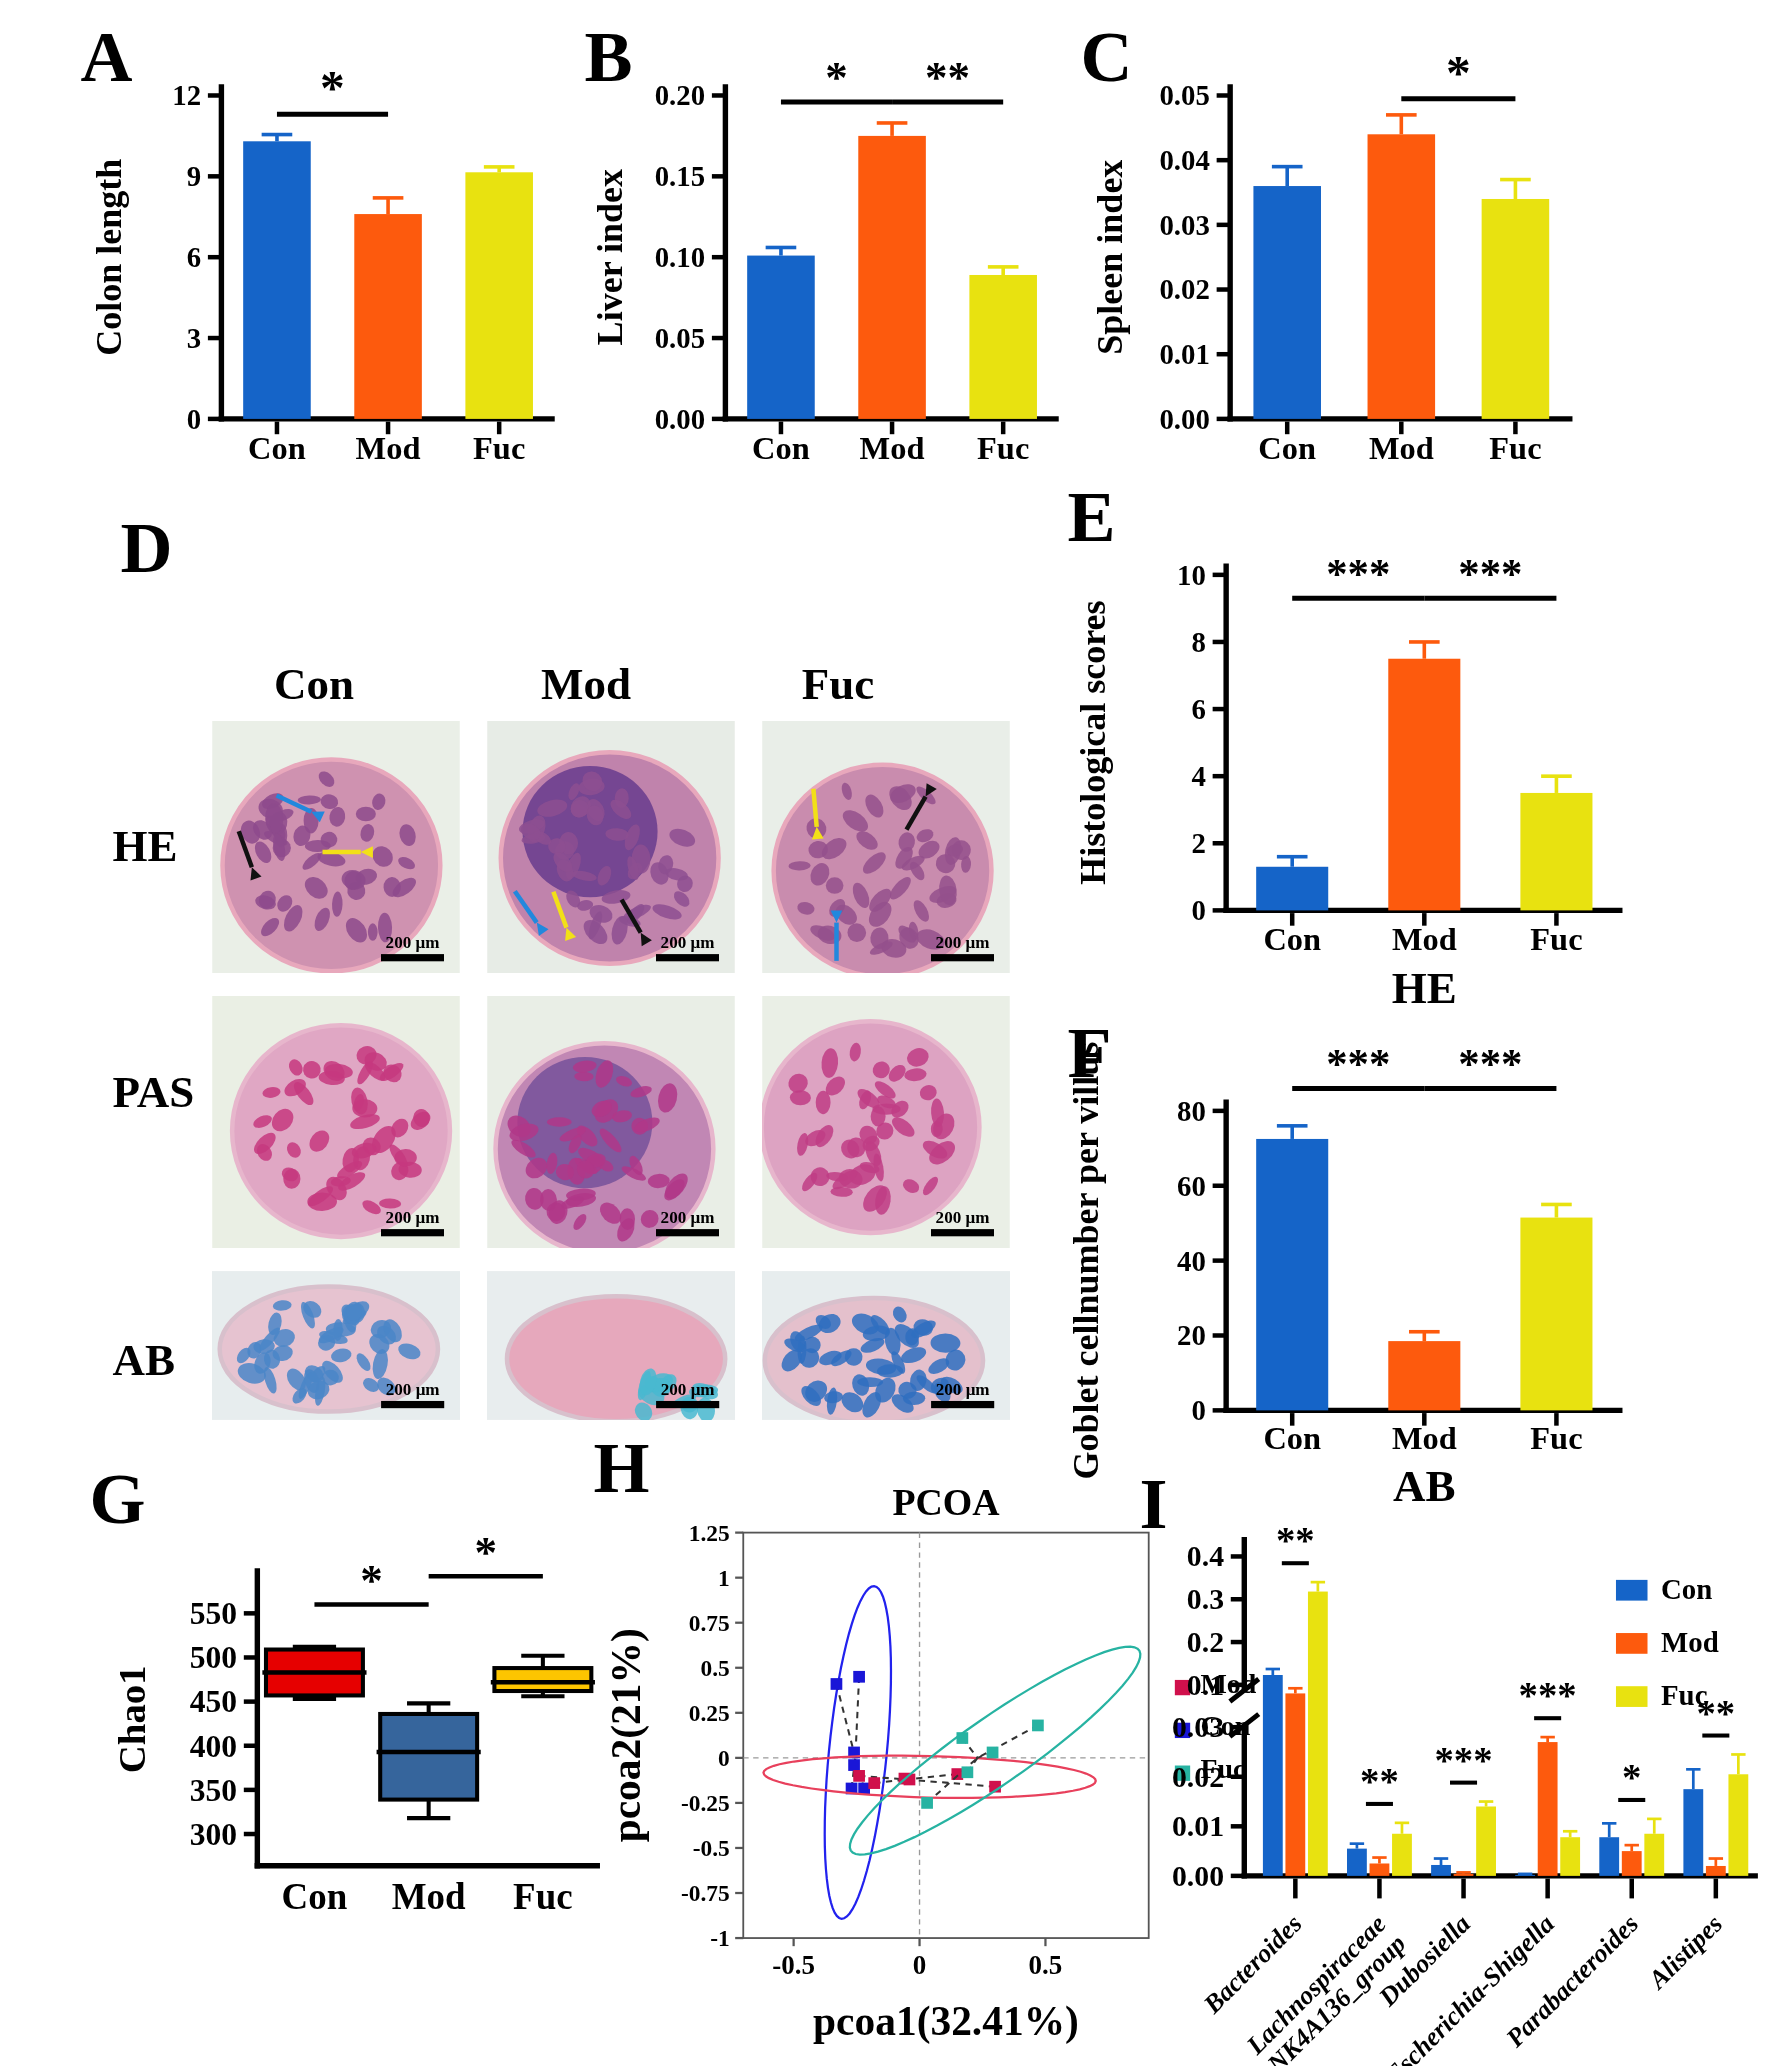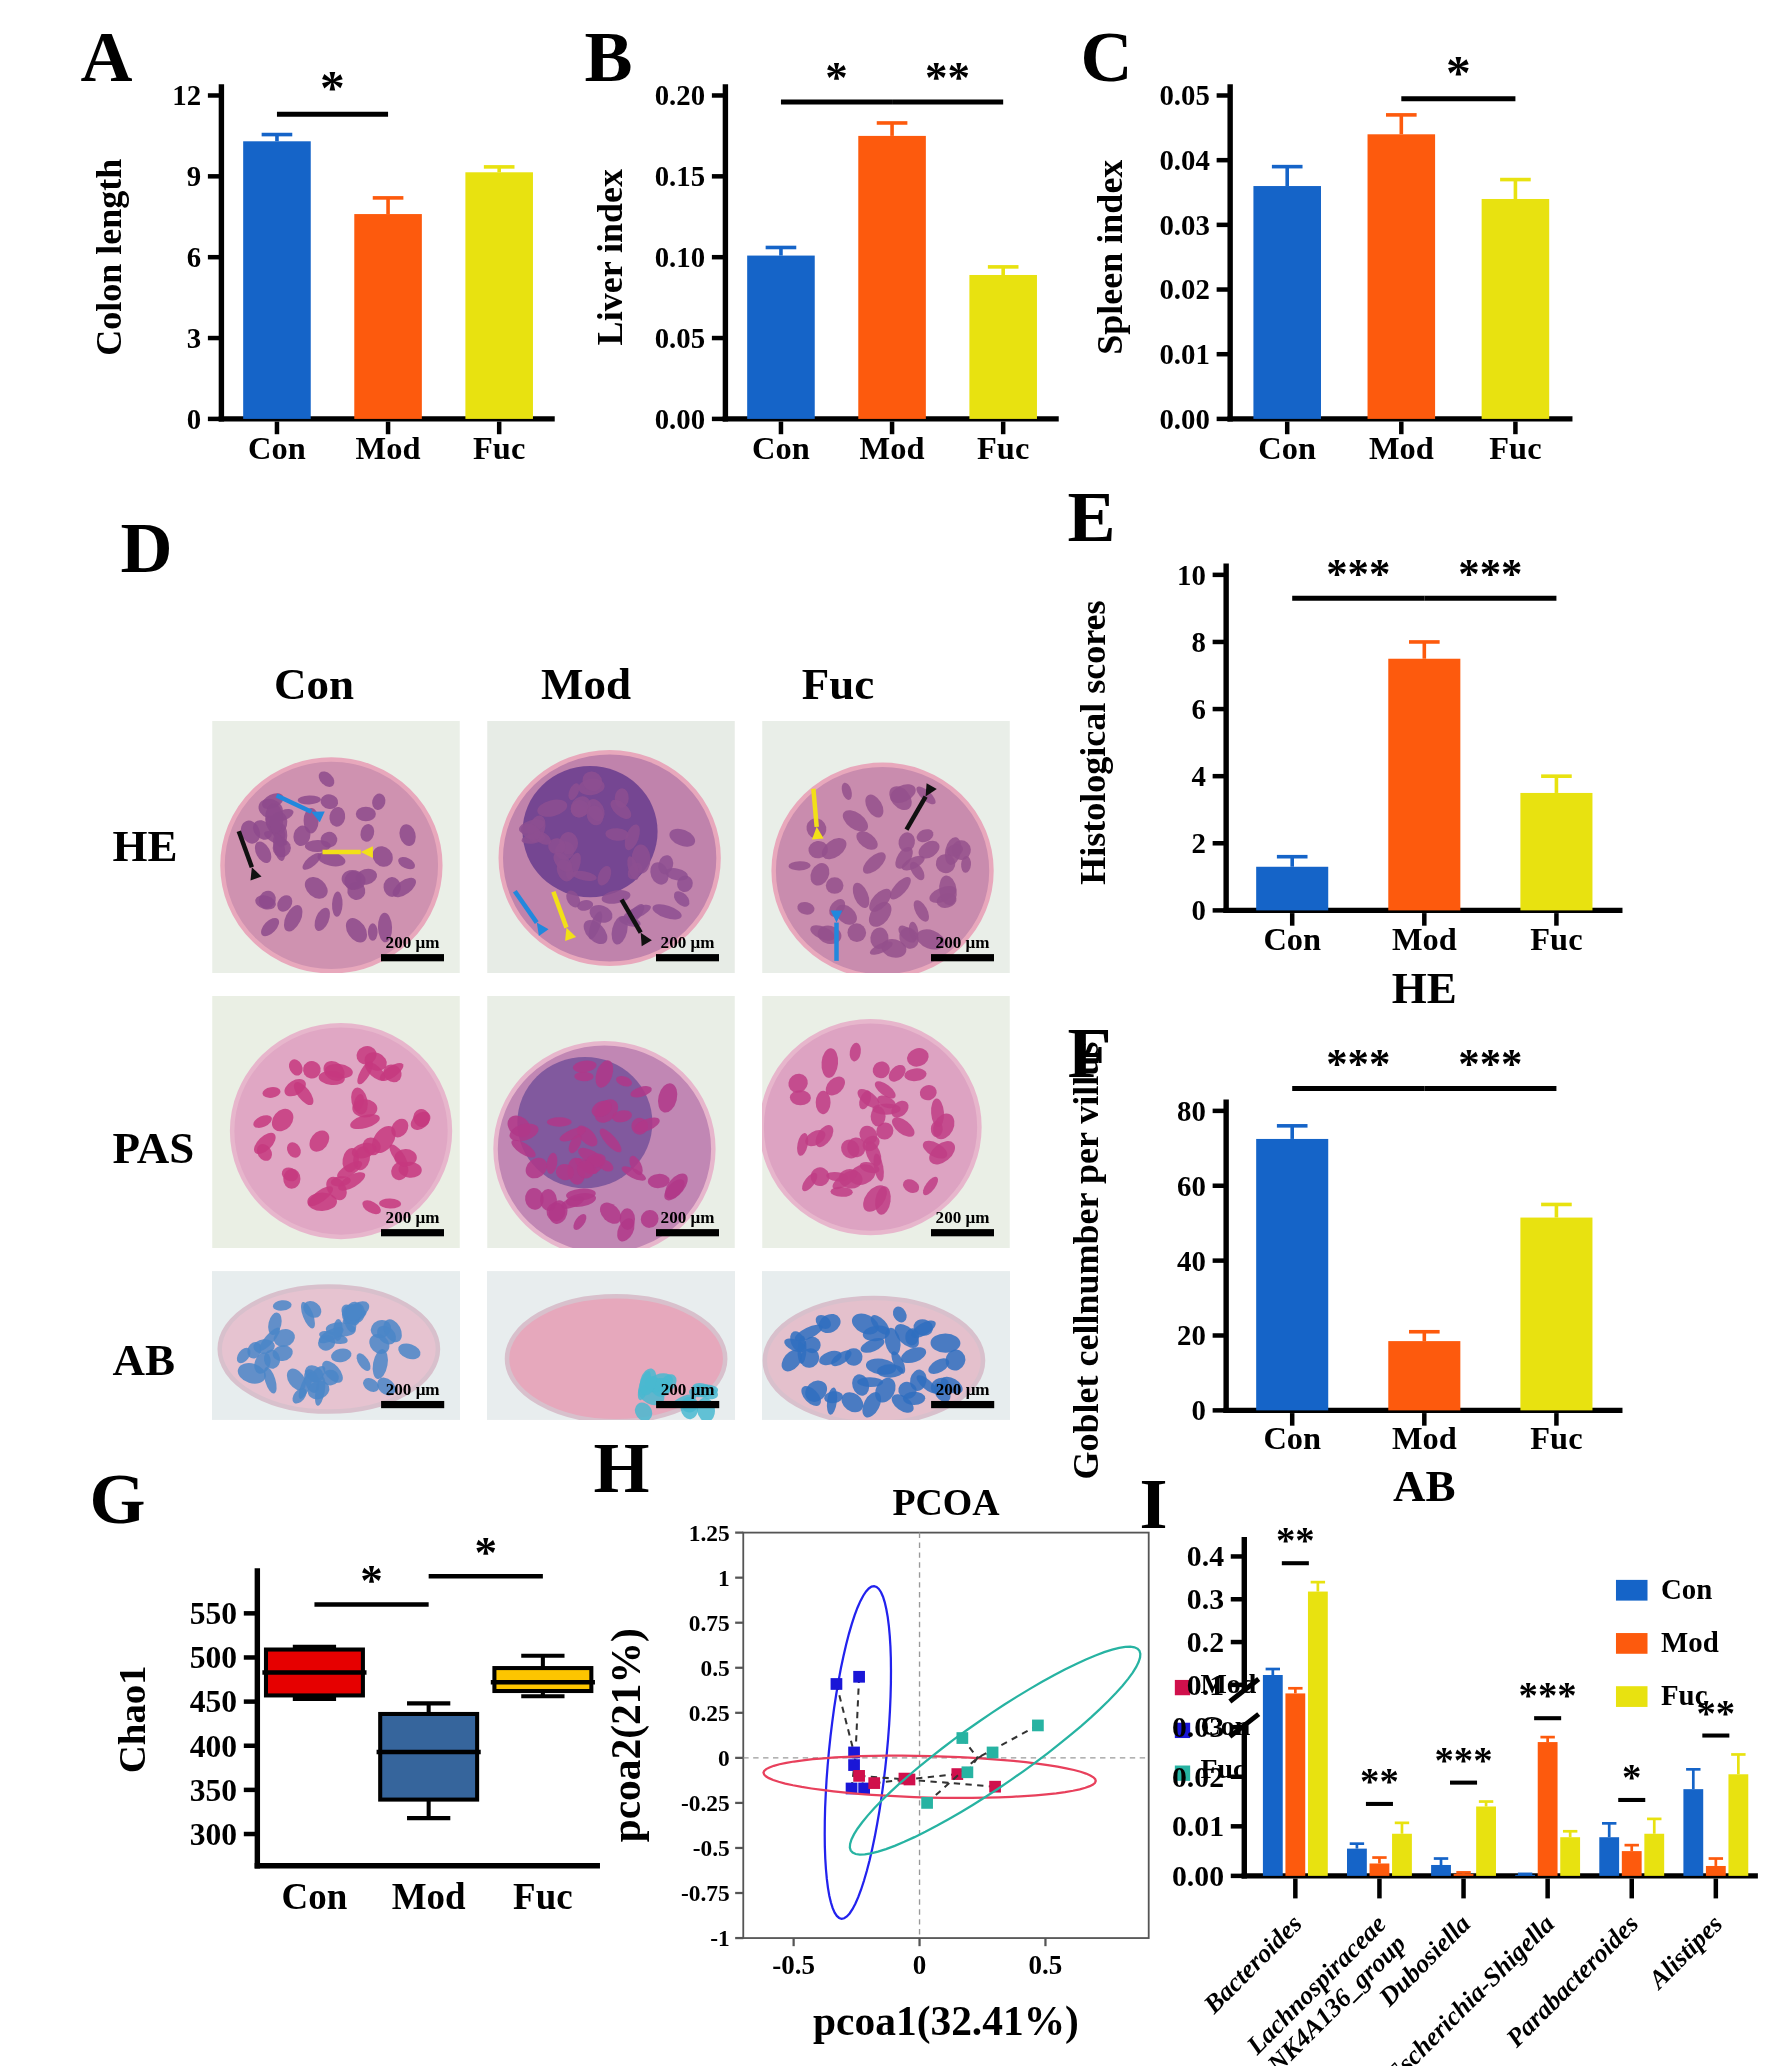--- a/index.html
+++ b/index.html
@@ -137,21 +137,21 @@
       <text x="866.6666666666667" y="157.17999999999995" font-size="110" text-anchor="middle">*</text>
     </svg>
 </section>
 
 <section class="panel" id="panelD">
   <div class="plabel">D</div>
   <div class="d-header" style="left:206px">Con</div>
   <div class="d-header" style="left:478px">Mod</div>
   <div class="d-header" style="left:730px">Fuc</div>
   <div class="d-rowlabel" style="top:311px">HE</div>
-  <div class="d-rowlabel" style="top:613px">PAS</div>
+  <div class="d-rowlabel" style="top:557px">PAS</div>
   <div class="d-rowlabel" style="top:825px">AB</div>
   <div id="d-tiles">
       <div class="d-tile" style="left: 104px; top: 212px;">
         <svg width="248" height="252" viewBox="0 0 550 560">
           <rect x="0" y="0" width="550" height="560" fill="#eaefe7"></rect>
           <ellipse cx="264.76474521076307" cy="320.87699886113404" rx="242" ry="235.2" fill="#cf92b0" stroke="#e8a8bc" stroke-width="10"></ellipse>
           <ellipse cx="146.16336322933705" cy="227.7914475043719" rx="20.209320353344083" ry="26.60835675895214" fill="#8d4a8c" opacity="0.85" transform="rotate(14 146 228)"></ellipse>
           <ellipse cx="112.89893664762411" cy="292.234916594938" rx="15.403898688033223" ry="25.68067951872945" fill="#8d4a8c" opacity="0.85" transform="rotate(152 113 292)"></ellipse>
           <ellipse cx="122.41600514889532" cy="396.9623793698071" rx="18.178343045525253" ry="20.573025830090046" fill="#8d4a8c" opacity="0.85" transform="rotate(32 122 397)"></ellipse>
           <ellipse cx="244.3751525629565" cy="440.6019223543265" rx="14.523559330962598" ry="27.320145312696695" fill="#8d4a8c" opacity="0.85" transform="rotate(23 244 441)"></ellipse>

